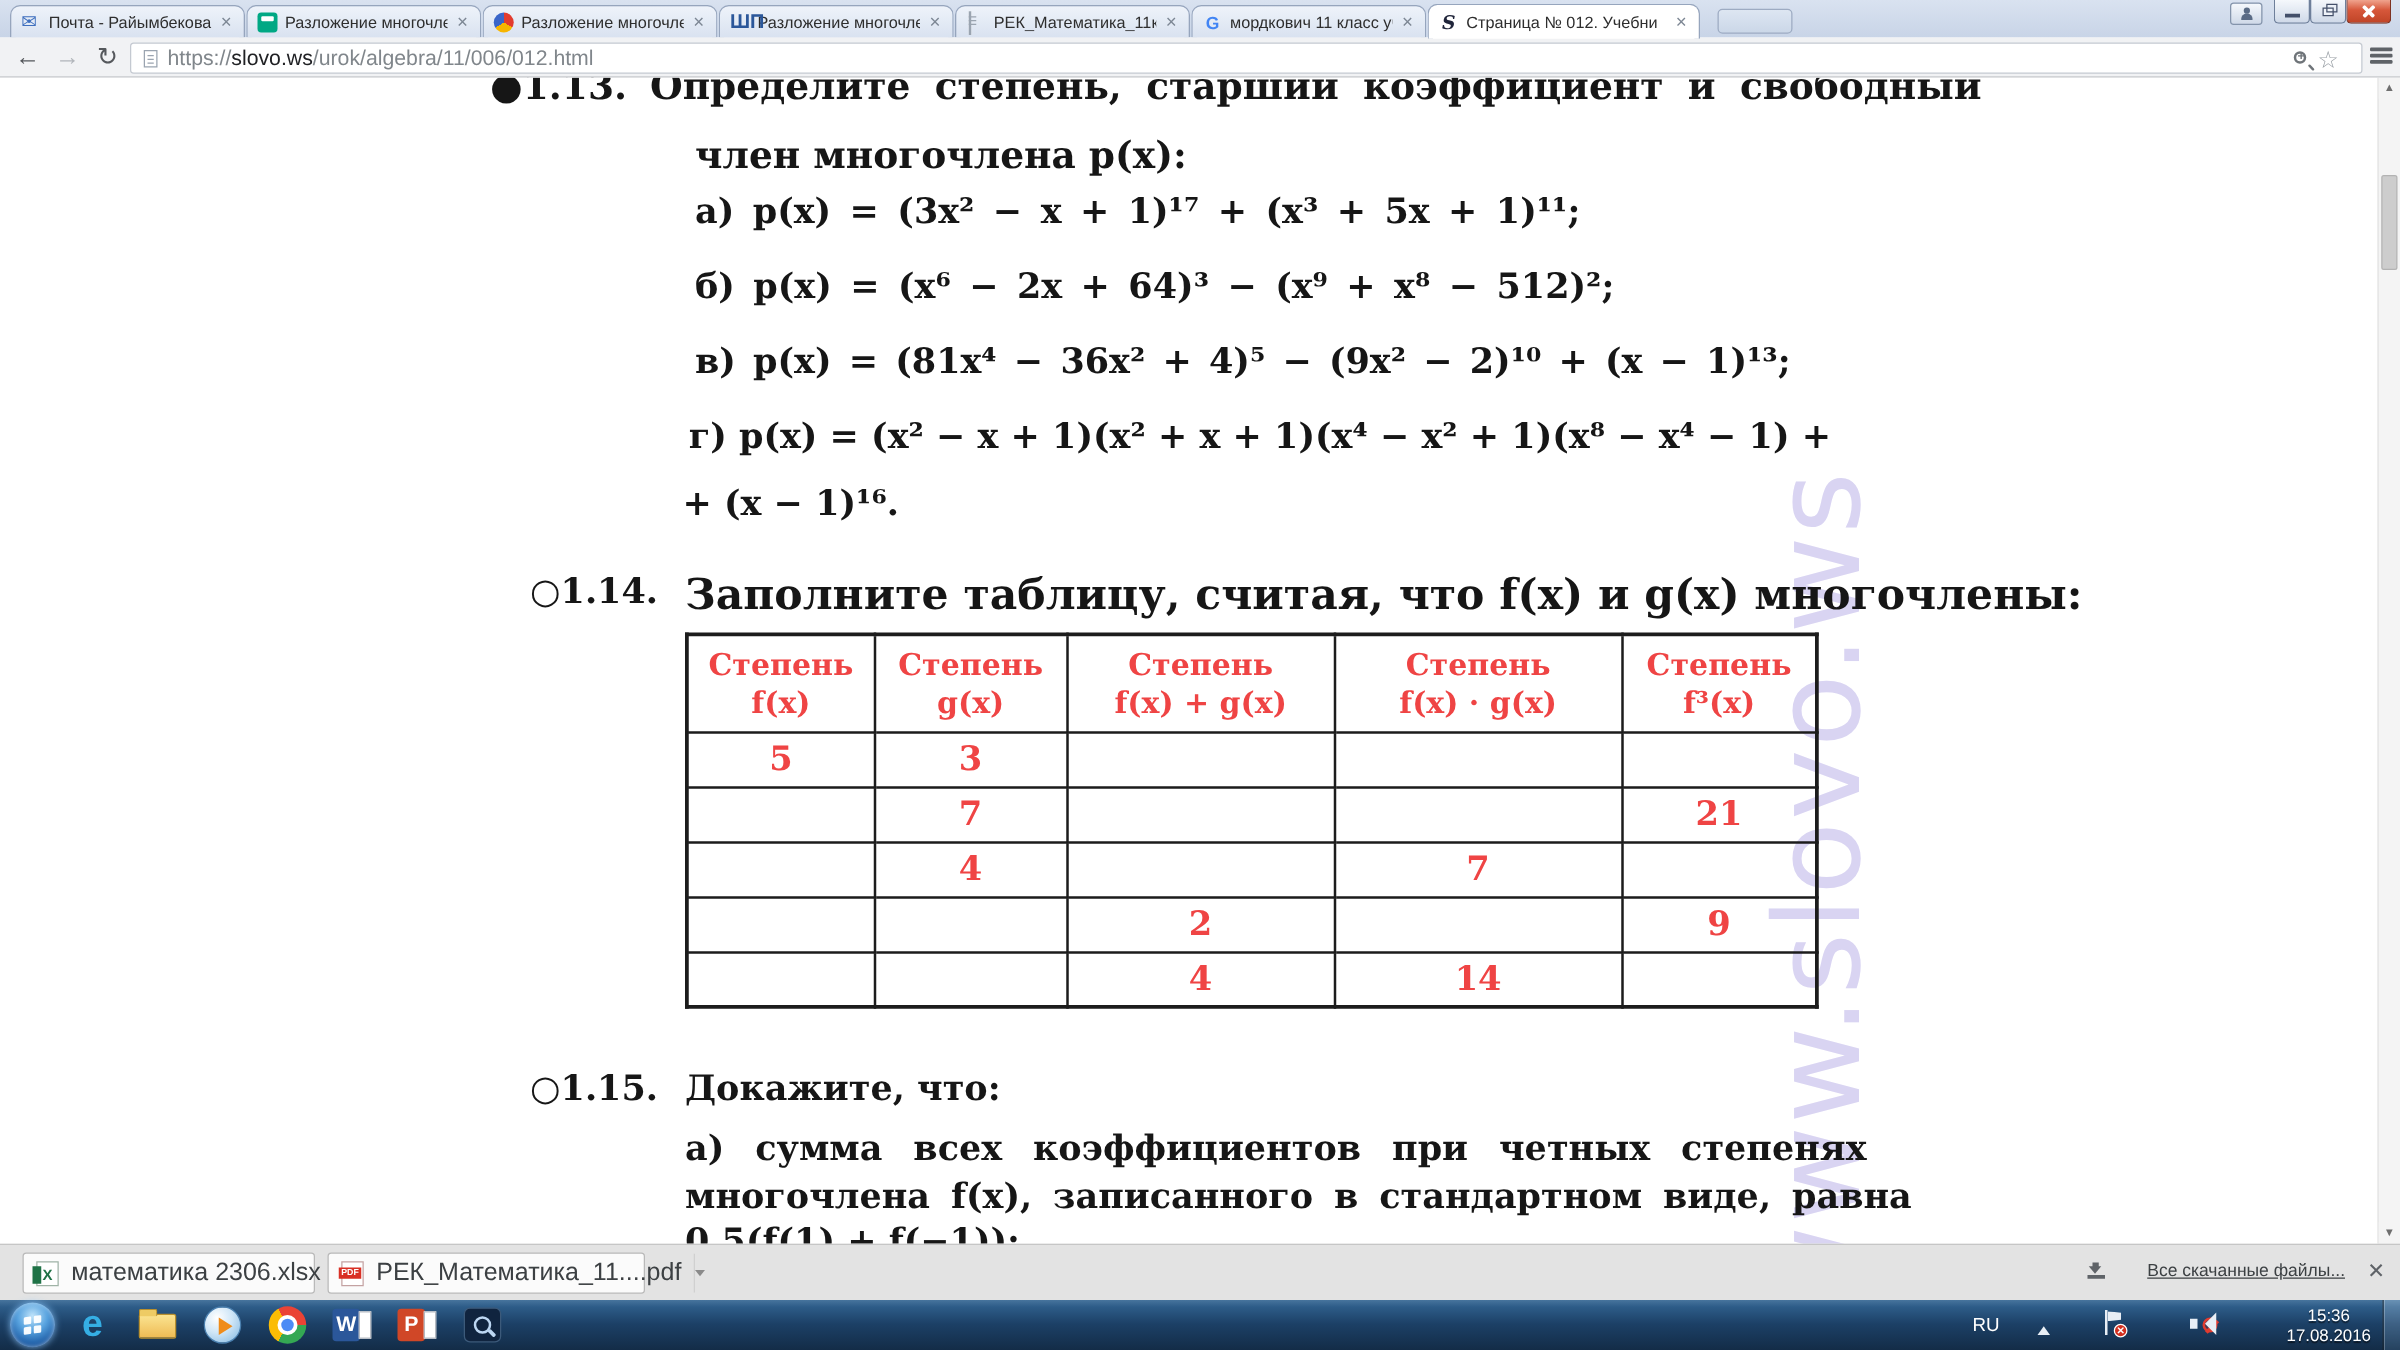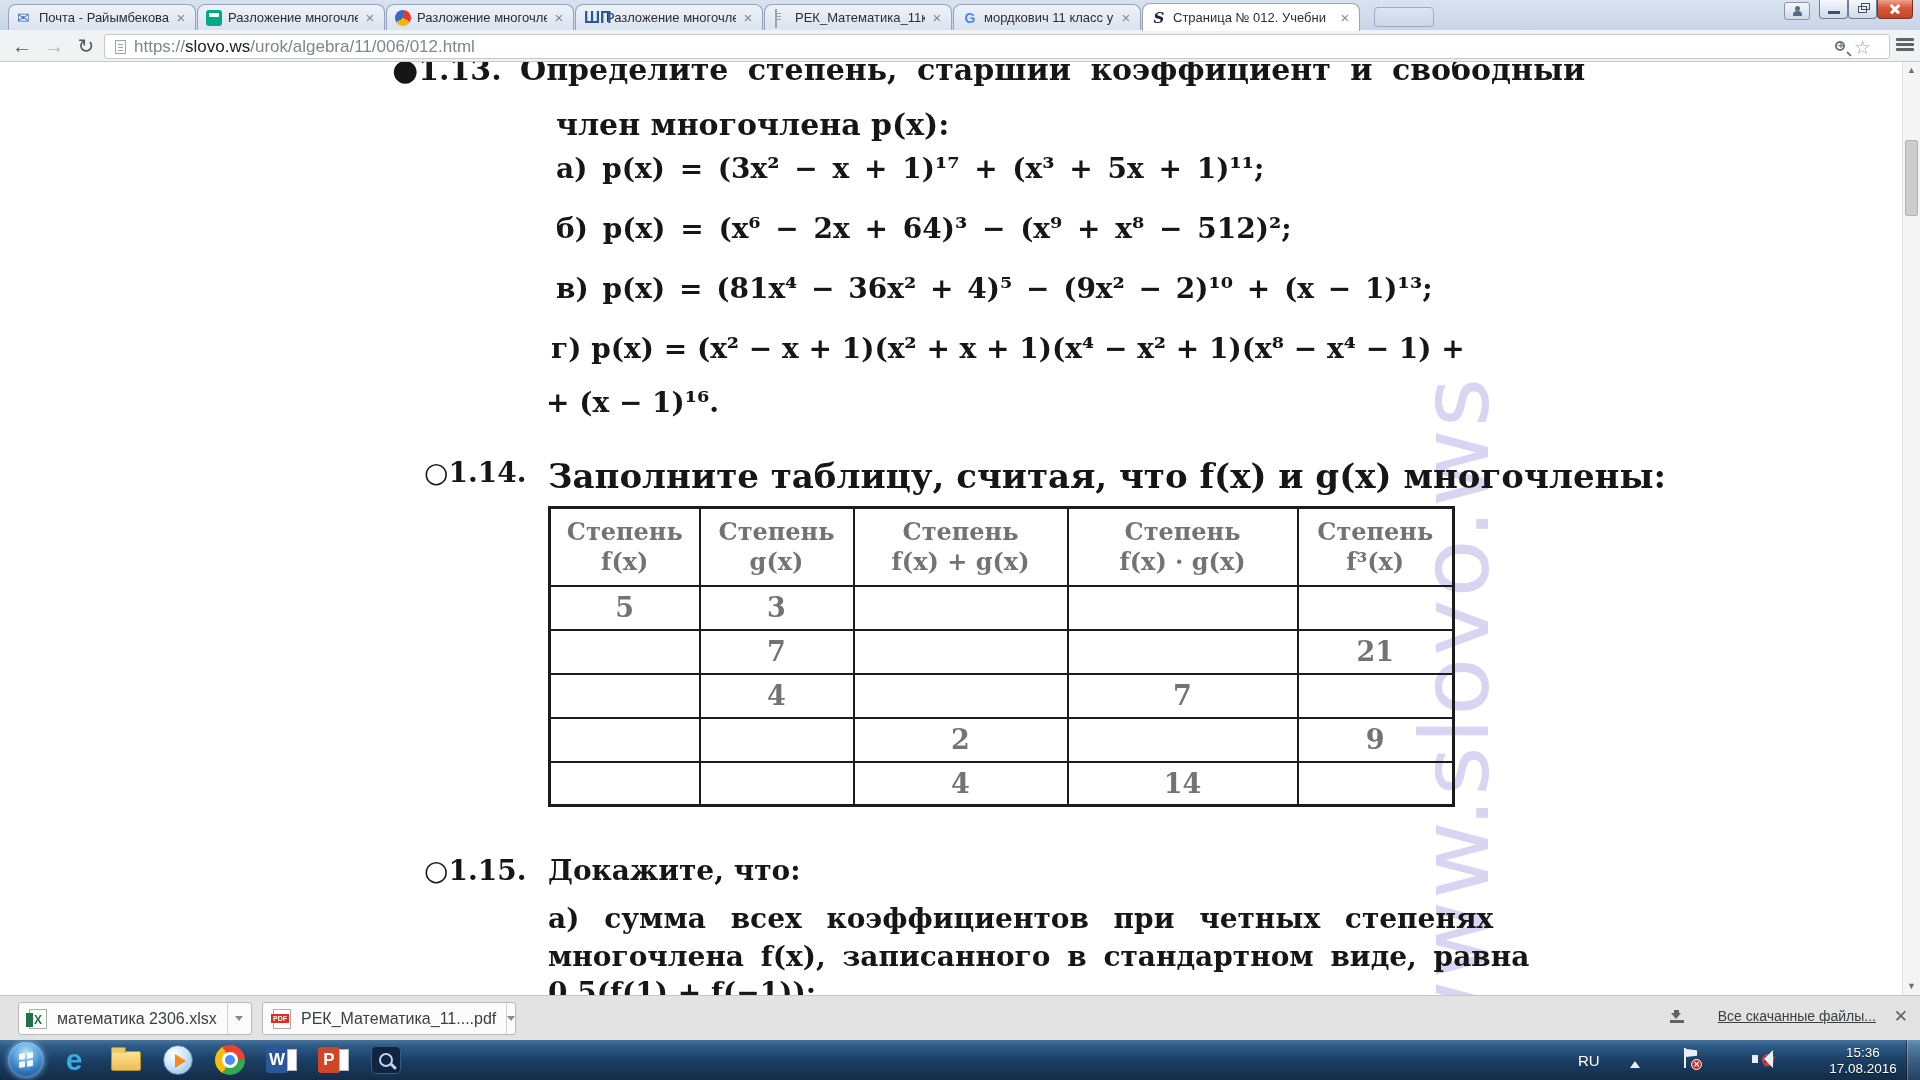--- a/index.html
+++ b/index.html
@@ -76,34 +76,34 @@
                font-family:"DejaVu Sans", sans-serif; }
   
   #scrollbar { position:absolute; right:0; top:0; width:18px; height:933px; background:#f4f4f4; border-left:1px solid #e2e2e2;}
   .sb-arrow { position:absolute; left:0; width:17px; height:17px; color:#6f6f6f; font-size:9px; text-align:center; line-height:17px; background:#f4f4f4;}
   #sb-up { top:0; } #sb-down { bottom:0; }
   #sb-thumb { position:absolute; left:2px; top:78px; width:13px; height:76px; background:#cdcdcd; border:1px solid #b3b3b3; border-radius:2px;}
 
   
   #degree-table { position:absolute; left:548px; top:444px; border-collapse:collapse; table-layout:fixed; }
   #degree-table th, #degree-table td { border:2px solid #1c1c1c; font-family:"DejaVu Serif",serif;
-        font-weight:bold; color:#737373; text-align:center; vertical-align:middle; padding:0; }
+        font-weight:bold; color:#ef4444; text-align:center; vertical-align:middle; padding:0; }
   #degree-table { border:3px solid #1c1c1c; }
   #degree-table th { height:78px; font-size:24px; line-height:30px; }
   #degree-table td { height:44px; font-size:27px; }
   .th2 { display:block; }
 
   
   #dlbar { position:absolute; left:0; top:995px; width:1920px; height:45px; background:#e3e3e3;
            border-top:1px solid #c6c6c6; }
   .dlbtn { position:absolute; top:6px; height:33px; background:#fbfbfb; border:1px solid #b9b9b9;
            border-radius:3px; display:flex; align-items:center; }
   #dlbtn1 { left:18px; width:234px; } #dlbtn2 { left:262px; width:254px; }
   .dl-main { display:flex; align-items:center; padding:0 10px; flex:1; height:100%; }
-  .dl-label { font-size:16px; color:#3c4043; margin-left:10px; white-space:nowrap; }
+  .dl-label { font-size:20px; color:#3c4043; margin-left:10px; white-space:nowrap; }
   .dl-arrowseg { width:26px; height:100%; border-left:1px solid #d0d0d0; display:flex; align-items:center; justify-content:center; }
   .dl-arrowseg::after{ content:""; border:4px solid transparent; border-top:5px solid #8a8a8a; margin-top:4px;}
   .ic-xlsx { width:18px; height:20px; background:#fff; border:1px solid #9fb3a6; position:relative;
              color:#1f7246; font-weight:bold; font-size:12px; line-height:20px; text-align:center;}
   .ic-xlsx::before{ content:""; position:absolute; left:-4px; top:3px; width:7px; height:14px; background:#1f7246;}
   .ic-pdf { width:18px; height:20px; background:#fff; border:1px solid #c4a2a2; position:relative; }
   .ic-pdf b { position:absolute; left:-3px; top:4px; background:#d93025; color:#fff; font-size:7px;
               line-height:9px; padding:0 2px; font-weight:bold; }
   #dl-all { position:absolute; right:44px; top:12px; font-size:14px; color:#3c4043; text-decoration:underline; }
   .dl-tray { position:absolute; right:236px; top:14px; width:14px; height:13px; border-bottom:3px solid #5f6368; }

